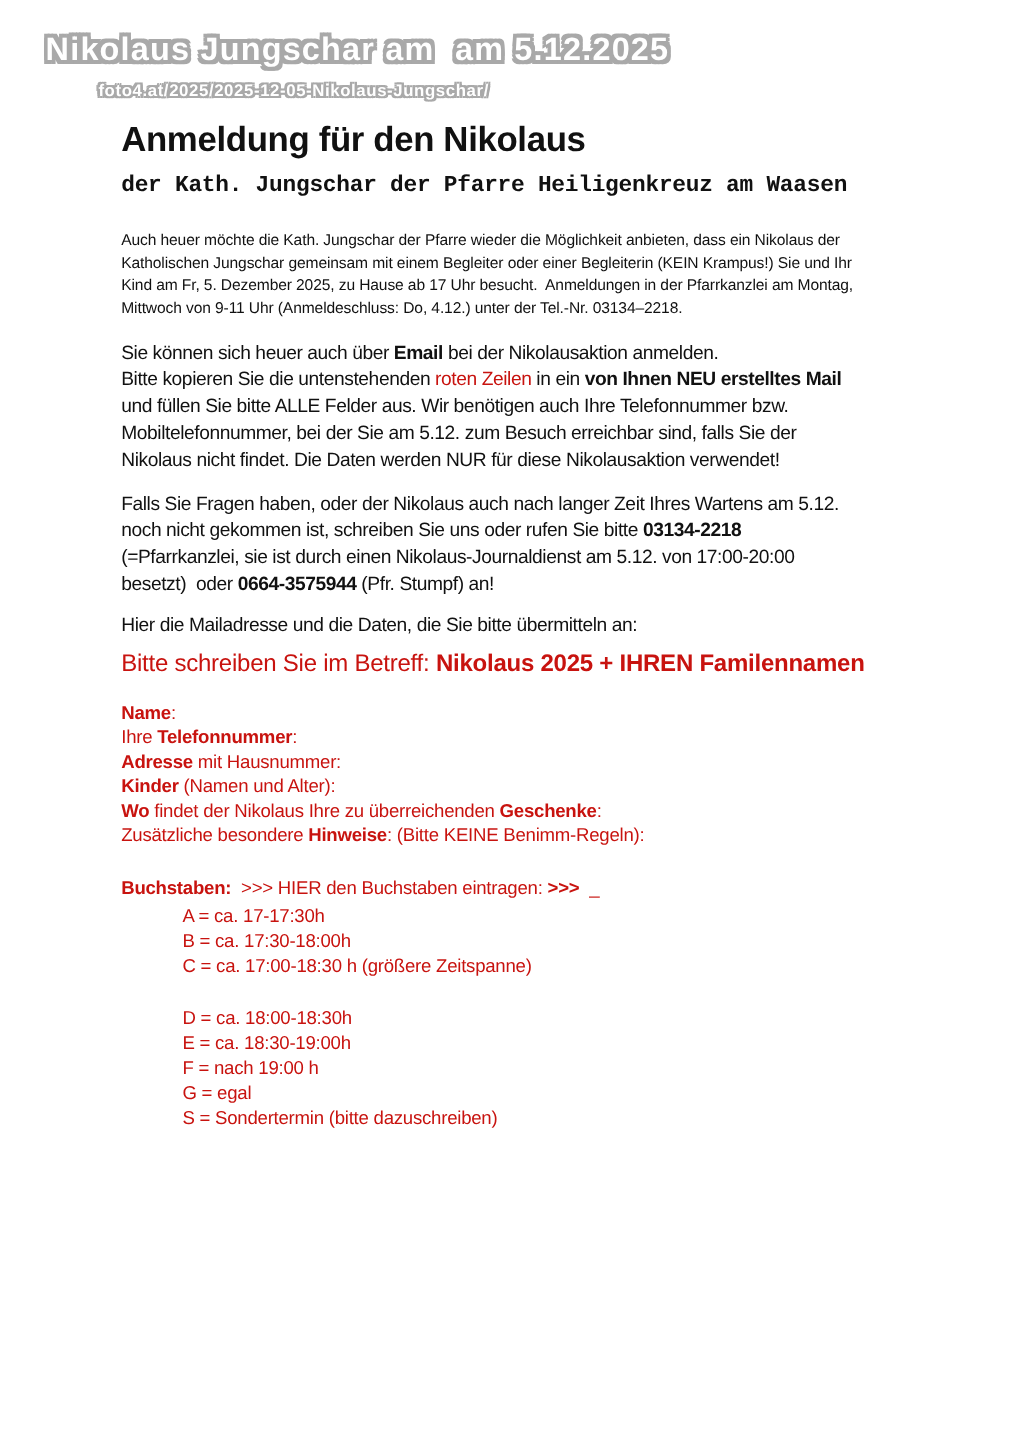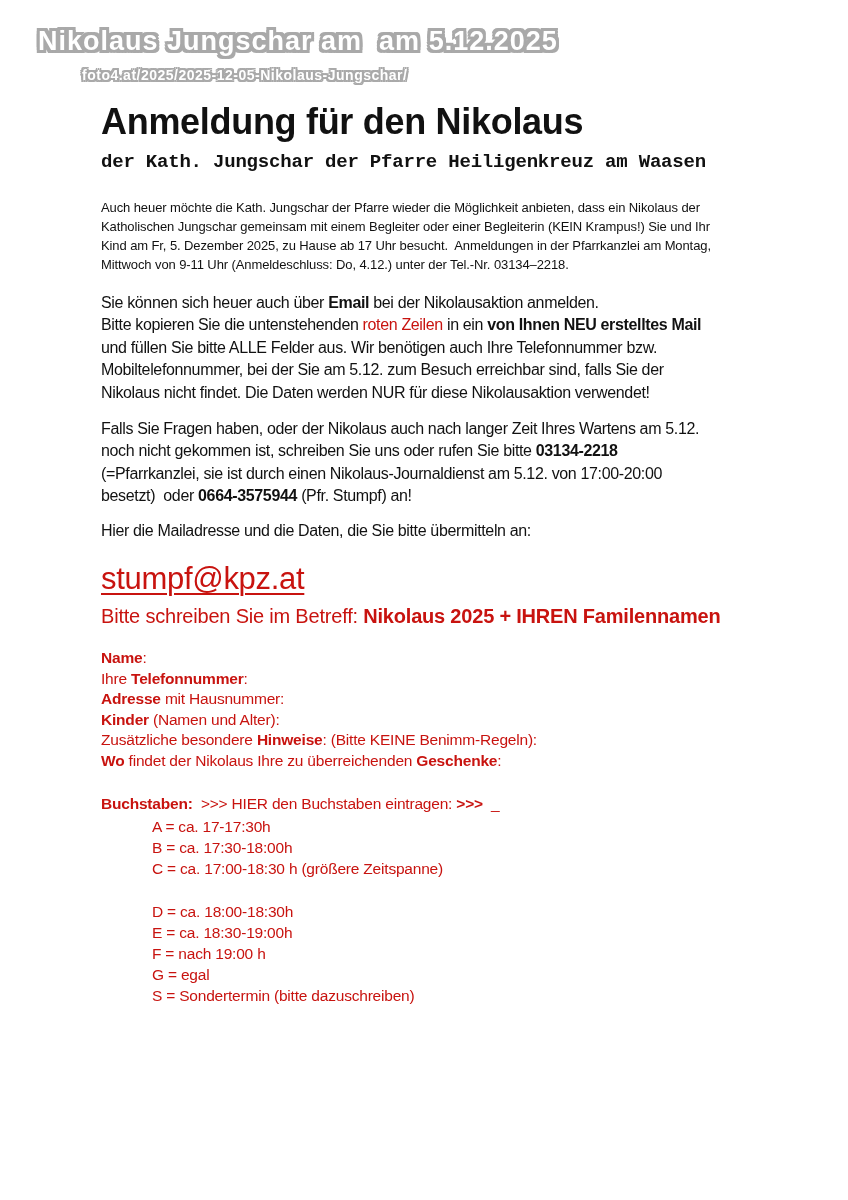--- a/index.html
+++ b/index.html
@@ -25,21 +25,21 @@
     margin-top:10px; font-size:14px; font-weight:700; letter-spacing:0.5px;
     color:#ffffff; white-space:pre;
     text-shadow:
       -2px -2px 0 var(--outline), -2px 0 0 var(--outline), -2px 2px 0 var(--outline),
        0 -2px 0 var(--outline),  0 2px 0 var(--outline),
        2px -2px 0 var(--outline),  2px 0 0 var(--outline),  2px 2px 0 var(--outline);
     padding-left: 44px;
   }
   
   .content { position:absolute; left:101px; top:100px; width:690px; }
-  .doc-title { font-size:36px; font-weight:700; line-height:1.2; margin:0; letter-spacing:-0.3px; }
+  .doc-title { font-size:29px; font-weight:700; line-height:1.2; margin:0; letter-spacing:-0.3px; }
   .doc-subtitle { font-size:19px; font-weight:700; line-height:1.2; margin:8px 0 0; letter-spacing:-0.2px;font-family:Liberation Mono, monospace; }
   .p { white-space:pre-wrap; }
   .p-small { margin-top:24px; font-size:13px; line-height:19px; letter-spacing:-0.1px; }
   .p-body  { margin-top:18px; font-size:16px; line-height:22.4px; letter-spacing:-0.35px; }
   .p-contact { margin-top:14px; }
   .p-prompt  { margin-top:12px; }
   .email-link {
     display:inline-block; margin-top:19px; font-size:31px; line-height:36px;
     color:var(--red); text-decoration:underline; text-decoration-thickness:2px;
     text-underline-offset:4px; letter-spacing:-0.3px; cursor:pointer;
@@ -65,33 +65,30 @@
   <h2 class="doc-subtitle">der Kath. Jungschar der Pfarre Heiligenkreuz am Waasen</h2>
 
   <div class="p p-small"><span>Auch heuer möchte die Kath. Jungschar der Pfarre wieder die Möglichkeit anbieten, dass ein Nikolaus der</span><br><span>Katholischen Jungschar gemeinsam mit einem Begleiter oder einer Begleiterin (KEIN Krampus!) Sie und Ihr</span><br><span>Kind am Fr, 5. Dezember 2025, zu Hause ab 17 Uhr besucht.  Anmeldungen in der Pfarrkanzlei am Montag,</span><br><span>Mittwoch von 9-11 Uhr (Anmeldeschluss: Do, 4.12.) unter der Tel.-Nr. 03134–2218.</span></div>
 
   <div class="p p-body"><span>Sie können sich heuer auch über </span><span style="font-weight: 700;">Email</span><span> bei der Nikolausaktion anmelden.</span><br><span>Bitte kopieren Sie die untenstehenden </span><span class="red">roten Zeilen</span><span> in ein </span><span style="font-weight: 700;">von Ihnen NEU erstelltes Mail</span><span></span><br><span>und füllen Sie bitte ALLE Felder aus. Wir benötigen auch Ihre Telefonnummer bzw.</span><br><span>Mobiltelefonnummer, bei der Sie am 5.12. zum Besuch erreichbar sind, falls Sie der</span><br><span>Nikolaus nicht findet. Die Daten werden NUR für diese Nikolausaktion verwendet!</span></div>
 
   <div class="p p-body p-contact"><span>Falls Sie Fragen haben, oder der Nikolaus auch nach langer Zeit Ihres Wartens am 5.12.</span><br><span>noch nicht gekommen ist, schreiben Sie uns oder rufen Sie bitte </span><span style="font-weight: 700;">03134-2218</span><span></span><br><span>(=Pfarrkanzlei, sie ist durch einen Nikolaus-Journaldienst am 5.12. von 17:00-20:00</span><br><span>besetzt)  oder </span><span style="font-weight: 700;">0664-3575944</span><span> (Pfr. Stumpf) an!</span></div>
 
   <div class="p p-body p-prompt">Hier die Mailadresse und die Daten, die Sie bitte übermitteln an:</div>
 
-  <div>
-    <a class="email-link">stumpf@kpz.at</a>
-  </div>
 
   <div class="p subject-line"><span>Bitte schreiben Sie im Betreff: </span><span style="font-weight: 700;">Nikolaus 2025 + IHREN Familennamen</span></div>
 
   <div class="fields">
     <div class="p"><span style="font-weight: 700;">Name</span><span>:</span></div>
     <div class="p"><span>Ihre </span><span style="font-weight: 700;">Telefonnummer</span><span>:</span></div>
     <div class="p"><span style="font-weight: 700;">Adresse</span><span> mit Hausnummer:</span></div>
     <div class="p"><span style="font-weight: 700;">Kinder</span><span> (Namen und Alter):</span></div>
+    <div class="p"><span style="font-weight: 700;">Wo</span><span> findet der Nikolaus Ihre zu überreichenden </span><span style="font-weight: 700;">Geschenke</span><span>:</span></div>
     <div class="p"><span>Zusätzliche besondere </span><span style="font-weight: 700;">Hinweise</span><span>: (Bitte KEINE Benimm-Regeln):</span></div>
-    <div class="p"><span style="font-weight: 700;">Wo</span><span> findet der Nikolaus Ihre zu überreichenden </span><span style="font-weight: 700;">Geschenke</span><span>:</span></div>
   </div>
 
   <div class="p wz-label"><span style="font-weight: 700;">Buchstaben:</span><span>  &gt;&gt;&gt; HIER den Buchstaben eintragen: </span><span style="font-weight: 700;">&gt;&gt;&gt;</span><span>  _</span></div>
 
   <div class="wz-options">
     <div class="opt">A = ca. 17-17:30h</div>
     <div class="opt">B = ca. 17:30-18:00h</div>
     <div class="opt">C = ca. 17:00-18:30 h (größere Zeitspanne)</div>
   </div>
 

